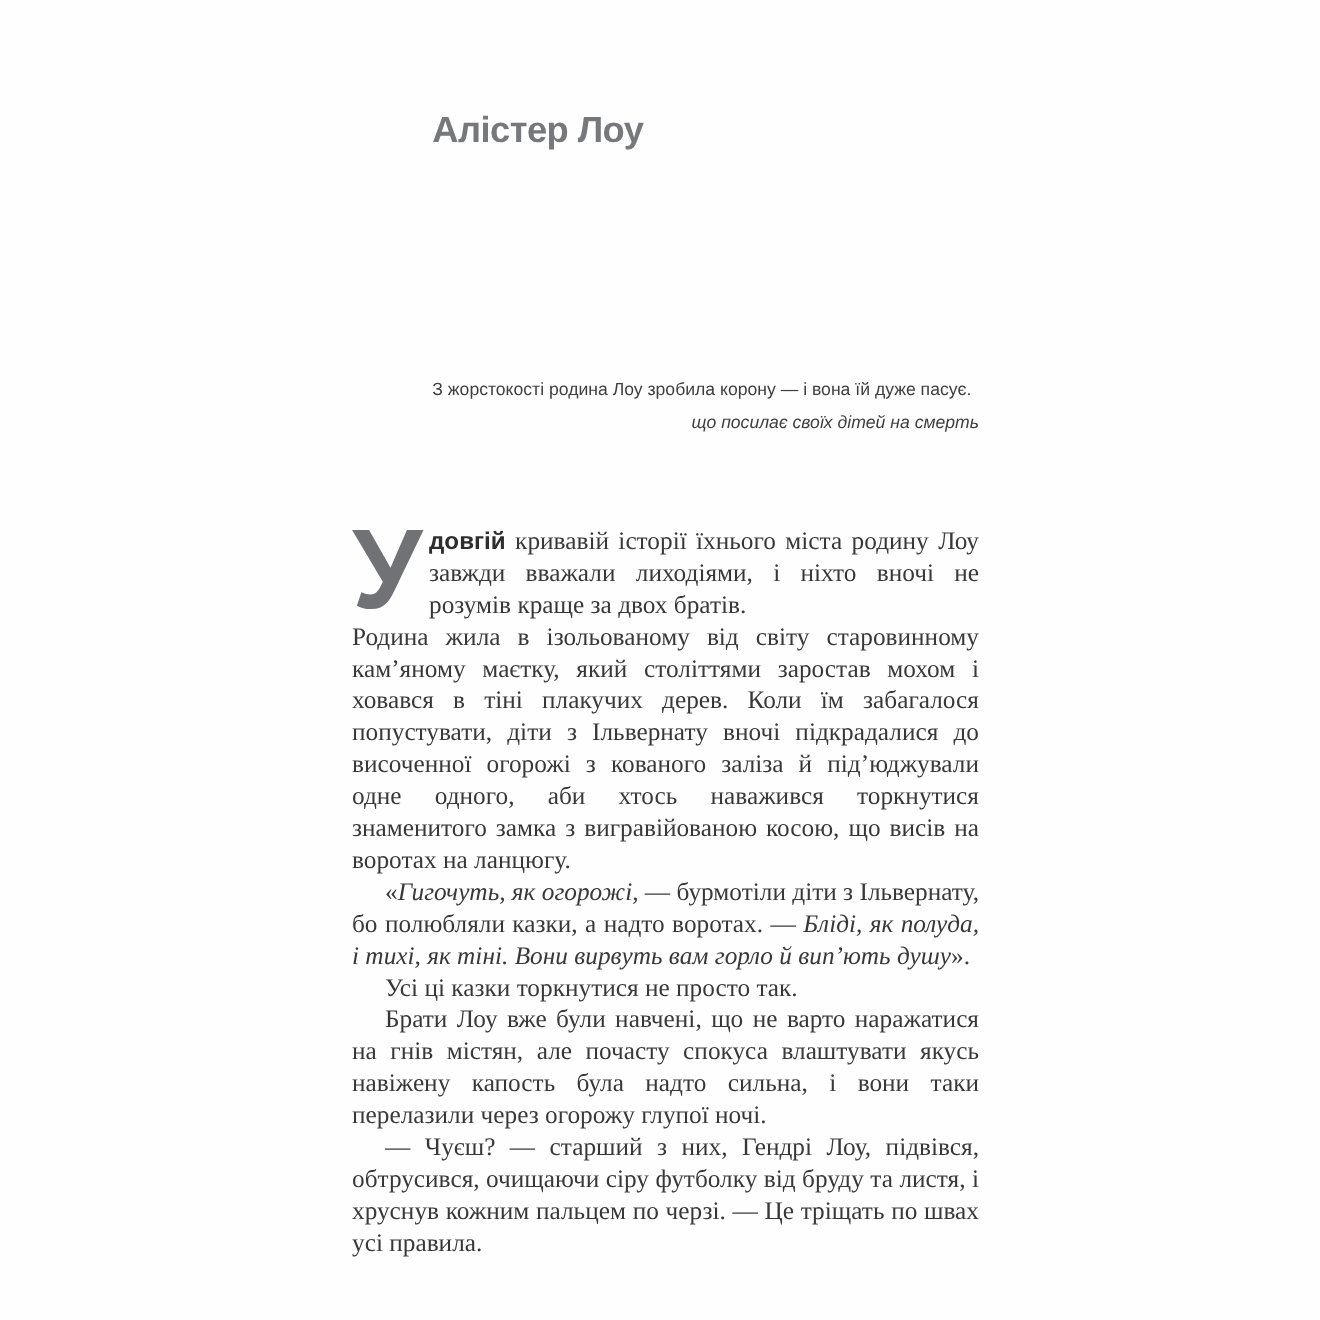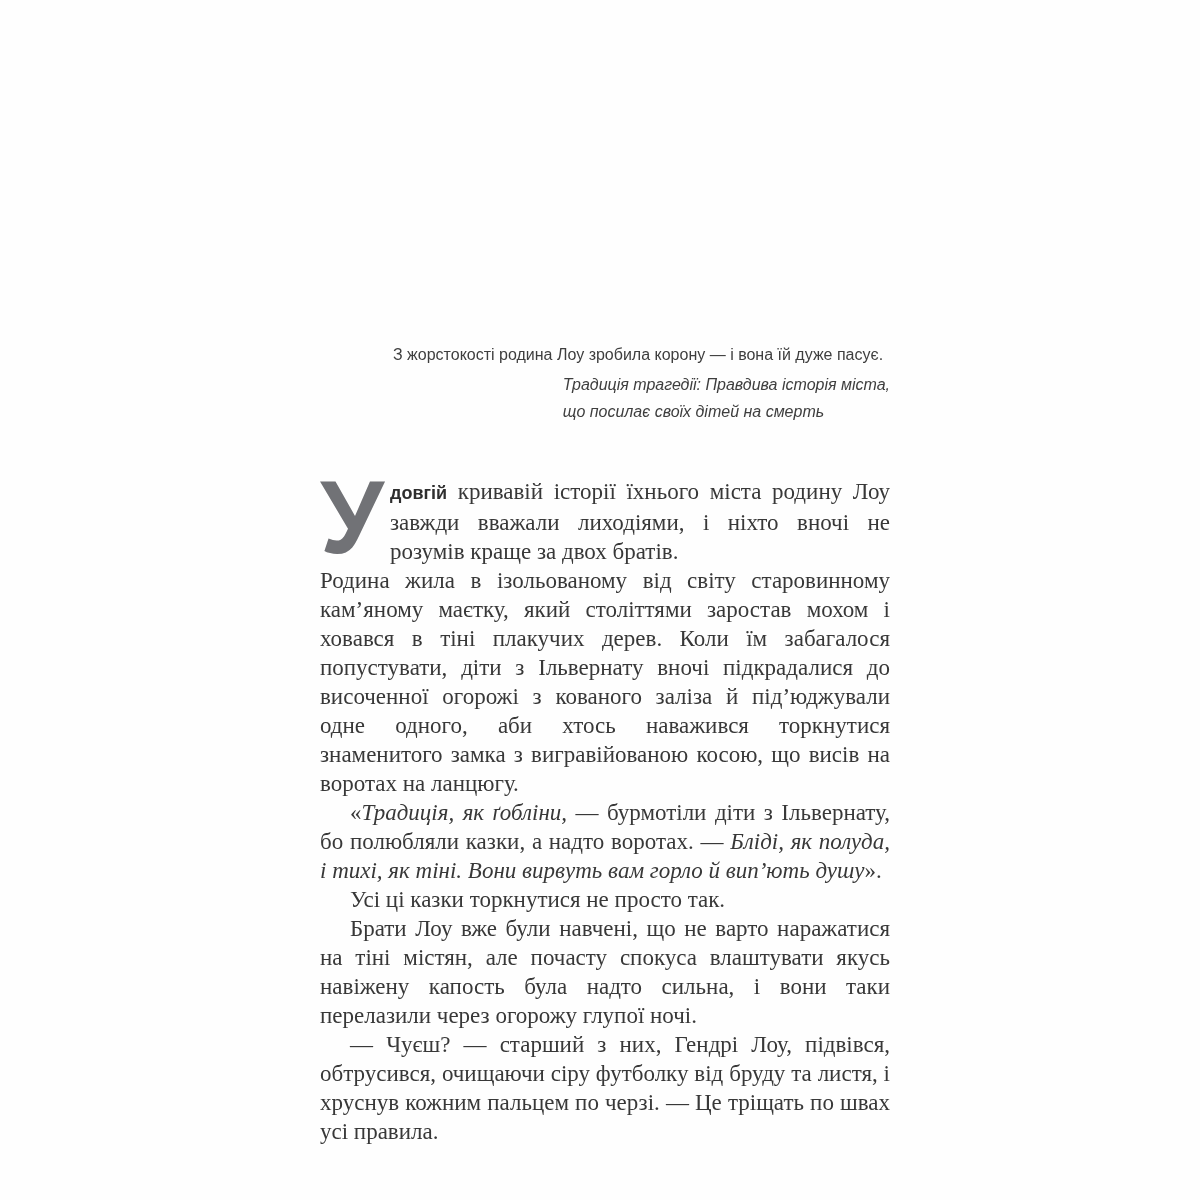--- a/index.html
+++ b/index.html
@@ -80,43 +80,43 @@
     font-family: "Liberation Sans", sans-serif;
     font-weight: bold;
     font-size: 103px;
     line-height: 82px;
     color: #717276;
     text-indent: 0;
   }
   .boldsans {
     font-family: "Liberation Sans", sans-serif;
     font-weight: bold;
-    font-size: 18px;
+    font-size: 22px;
     color: #2e2e2e;
   }
   .italic {
     font-style: italic;
   }
 </style>
 </head>
 <body>
 
 <div class="page">
 
+  <h1 class="chapter-title">Алістер Лоу</h1>
 
   <div class="epigraph">
     <div class="epi-quote">З жорстокості родина Лоу зробила корону — і вона їй дуже пасує.</div>
     <div class="epi-source">
-      <div>Традиція трагедії: Правдива історія міста,</div>
       <div>що посилає своїх дітей на смерть</div>
     </div>
   </div>
 
   <div class="body-text">
       <p><span class="dropcap">У</span><span class="boldsans">довгій</span><span> кривавій історії їхнього міста родину Лоу за­вжди вважали лиходіями, і ніхто вночі не розумів краще за двох братів.</span></p>
       <p><span>Родина жила в ізольованому від світу старовинному кам’я­ному маєтку, який століттями заростав мохом і ховався в ті­ні плакучих дерев. Коли їм забагалося попустувати, діти з Ільвернату вночі підкрадалися до височенної огорожі з ко­ваного заліза й під’юджували одне одного, аби хтось нава­жився торкнутися знаменитого замка з вигравійованою ко­сою, що висів на воротах на ланцюгу.</span></p>
-      <p class="indent"><span>«</span><span class="italic">Традиція, як ґобліни,</span><span> — бурмотіли діти з Ільвернату, бо полюбляли казки, а надто воротах. — </span><span class="italic">Бліді, як полуда, і тихі, як тіні. Вони вирвуть вам горло й вип’ють душу</span><span>».</span></p>
+      <p class="indent"><span>«</span><span class="italic">Гигочуть, як огорожі,</span><span> — бурмотіли діти з Ільвернату, бо полюбляли казки, а надто воротах. — </span><span class="italic">Бліді, як полуда, і тихі, як тіні. Вони вирвуть вам горло й вип’ють душу</span><span>».</span></p>
       <p class="indent"><span>Усі ці казки торкнутися не просто так.</span></p>
-      <p class="indent"><span>Брати Лоу вже були навчені, що не варто наражатися на тіні містян, але почасту спокуса влаштувати якусь навіже­ну капость була надто сильна, і вони таки перелазили че­рез огорожу глупої ночі.</span></p>
+      <p class="indent"><span>Брати Лоу вже були навчені, що не варто наражатися на гнів містян, але почасту спокуса влаштувати якусь навіже­ну капость була надто сильна, і вони таки перелазили че­рез огорожу глупої ночі.</span></p>
       <p class="indent"><span>— Чуєш? — старший з них, Гендрі Лоу, підвівся, обтрусився, очищаючи сіру футболку від бруду та листя, і хруснув кожним пальцем по черзі. — Це тріщать по швах усі правила.</span></p>
     </div>
 
 </div>
 
 </body></html>

